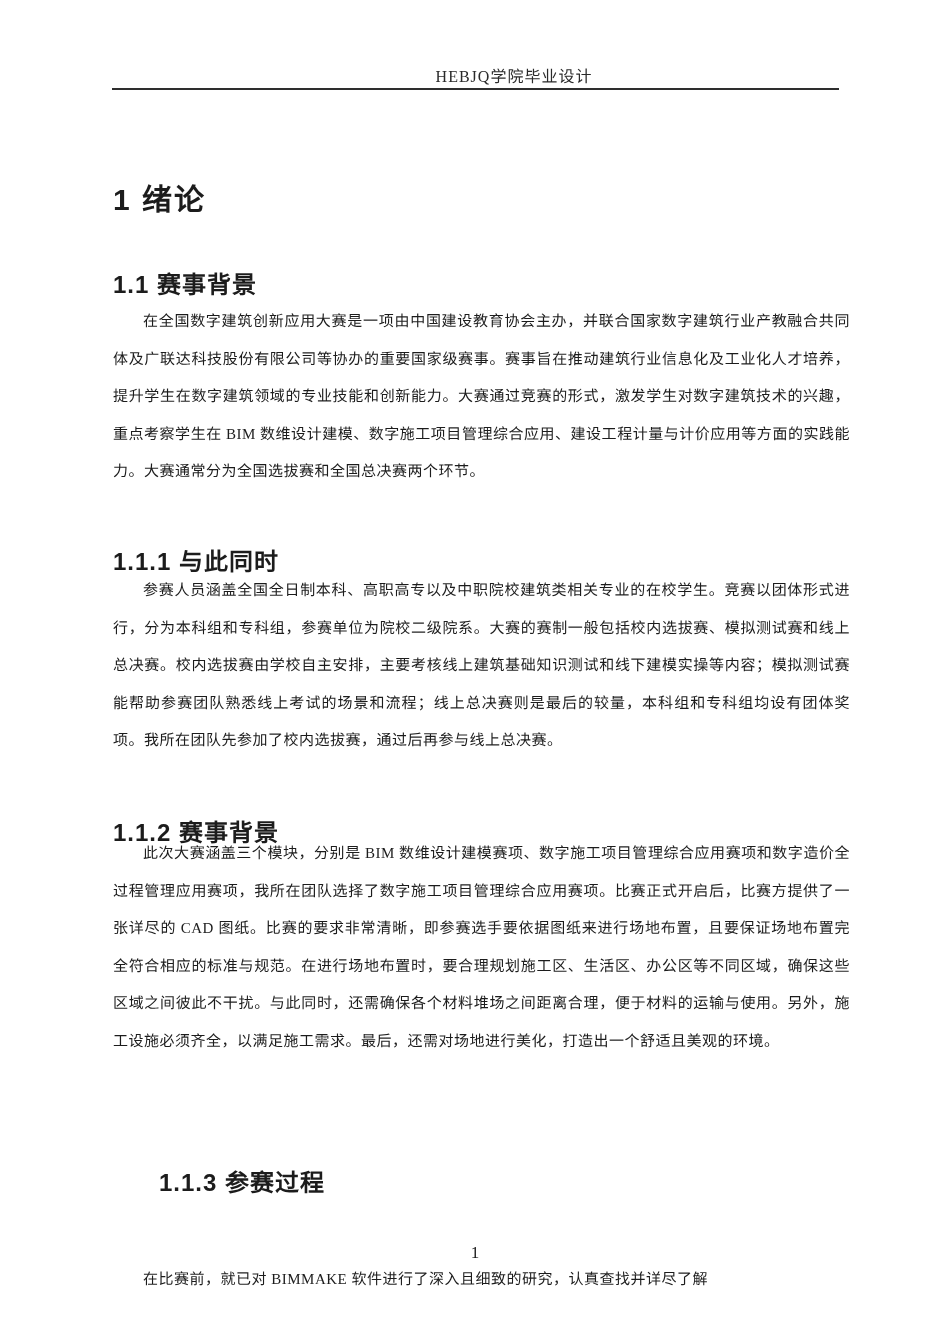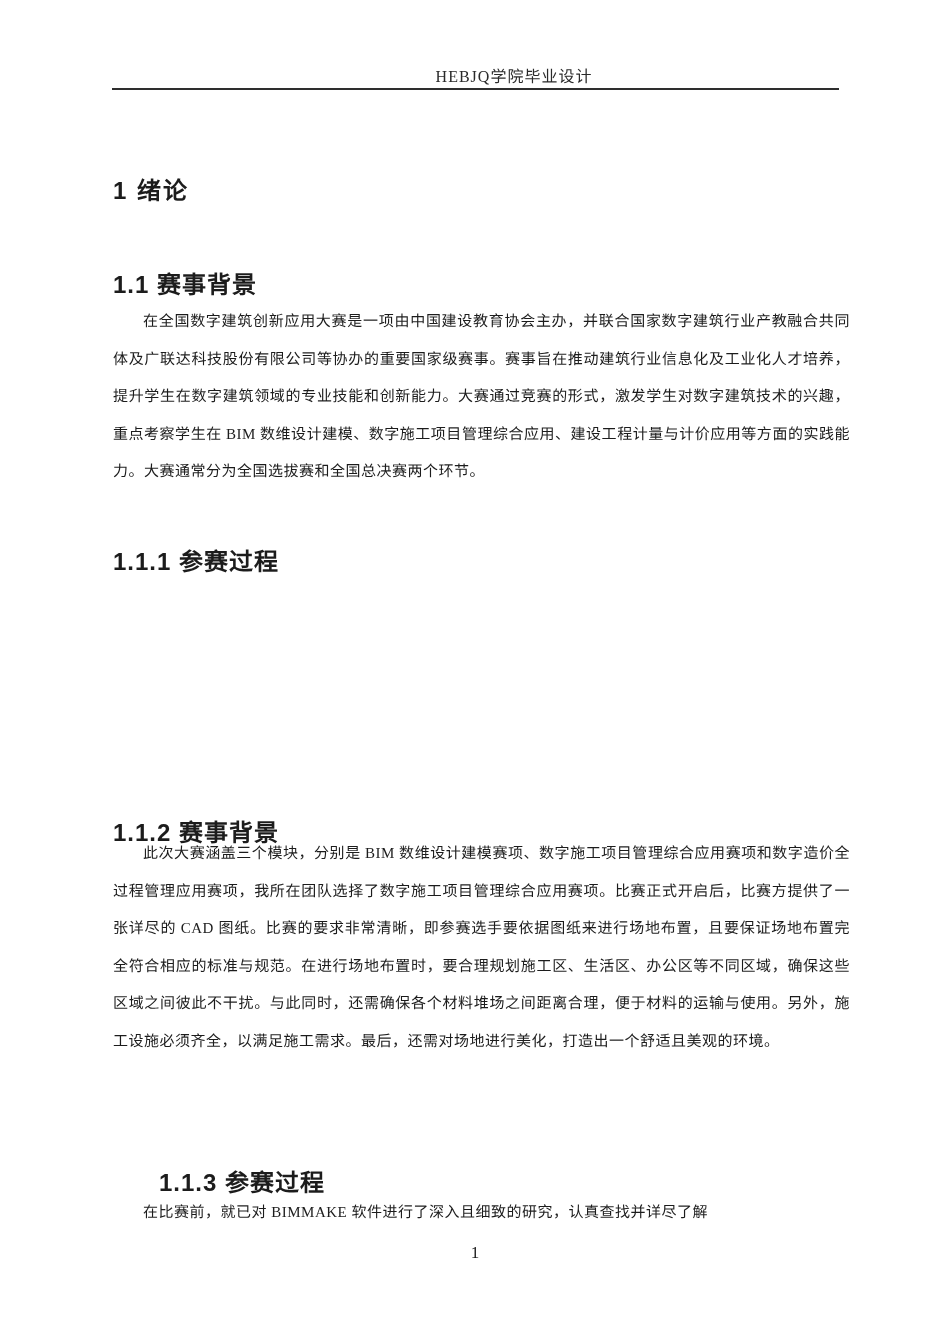--- a/index.html
+++ b/index.html
@@ -34,21 +34,21 @@
     left: 112px;
     width: 727px;
     height: 0;
     border-top: 2px solid #2e2e2e;
   }
   .chapter-title {
     position: absolute;
     top: 155px;
     left: 113px;
     font-family: "Liberation Sans", "DejaVu Sans", sans-serif;
-    font-size: 24px;
+    font-size: 30px;
     font-weight: bold;
     letter-spacing: 2px;
   }
   .section-heading {
     position: absolute;
     left: 113px;
     font-family: "Liberation Sans", "DejaVu Sans", sans-serif;
     font-size: 24px;
     font-weight: bold;
     letter-spacing: 1px;
@@ -64,21 +64,21 @@
     text-indent: 2em;
     letter-spacing: 0.5px;
   }
   .heading-1-1   { top: 245px; text-align: right; }
   .para-1-1      { top: 288px; }
   .heading-1-1-1 { top: 522px; }
   .para-1-1-1    { top: 557px; }
   .heading-1-1-2 { top: 793px; }
   .para-1-1-2    { top: 829px; margin-top: 6px; }
   .heading-1-1-3 { top: 1143px; margin-left: 46px; }
-  .para-1-1-3    { top: 1179px; }
+  .para-1-1-3    { top: 1246px; }
   .page-number {
     position: absolute;
     top: 1243px;
     left: 0;
     width: 100%;
     text-align: center;
     font-size: 17px;
   }
 </style>
 </head>
@@ -88,21 +88,22 @@
 
   <div class="header-title">HEBJQ学院毕业设计</div>
 
   <div class="header-rule"></div>
 
   <h1 class="chapter-title">1  绪论</h1>
 
   <h2 class="section-heading heading-1-1">1.1  赛事背景</h2>
   <p class="body-paragraph para-1-1">在全国数字建筑创新应用大赛是一项由中国建设教育协会主办，并联合国家数字建筑行业产教融合共同体及广联达科技股份有限公司等协办的重要国家级赛事。赛事旨在推动建筑行业信息化及工业化人才培养，提升学生在数字建筑领域的专业技能和创新能力。大赛通过竞赛的形式，激发学生对数字建筑技术的兴趣，重点考察学生在 BIM 数维设计建模、数字施工项目管理综合应用、建设工程计量与计价应用等方面的实践能力。大赛通常分为全国选拔赛和全国总决赛两个环节。</p>
 
-  <h2 class="section-heading heading-1-1-1">1.1.1 参赛过程</h2>
+  <h2 class="section-heading heading-1-1-1">1.1.1 与此同时</h2>
+  <p class="body-paragraph para-1-1-1">参赛人员涵盖全国全日制本科、高职高专以及中职院校建筑类相关专业的在校学生。竞赛以团体形式进行，分为本科组和专科组，参赛单位为院校二级院系。大赛的赛制一般包括校内选拔赛、模拟测试赛和线上总决赛。校内选拔赛由学校自主安排，主要考核线上建筑基础知识测试和线下建模实操等内容；模拟测试赛能帮助参赛团队熟悉线上考试的场景和流程；线上总决赛则是最后的较量，本科组和专科组均设有团体奖项。我所在团队先参加了校内选拔赛，通过后再参与线上总决赛。</p>
 
   <h2 class="section-heading heading-1-1-2">1.1.2 赛事背景</h2>
   <p class="body-paragraph para-1-1-2">此次大赛涵盖三个模块，分别是 BIM 数维设计建模赛项、数字施工项目管理综合应用赛项和数字造价全过程管理应用赛项，我所在团队选择了数字施工项目管理综合应用赛项。比赛正式开启后，比赛方提供了一张详尽的 CAD 图纸。比赛的要求非常清晰，即参赛选手要依据图纸来进行场地布置，且要保证场地布置完全符合相应的标准与规范。在进行场地布置时，要合理规划施工区、生活区、办公区等不同区域，确保这些区域之间彼此不干扰。与此同时，还需确保各个材料堆场之间距离合理，便于材料的运输与使用。另外，施工设施必须齐全，以满足施工需求。最后，还需对场地进行美化，打造出一个舒适且美观的环境。</p>
 
   <h2 class="section-heading heading-1-1-3">1.1.3 参赛过程</h2>
   <p class="body-paragraph para-1-1-3">在比赛前，就已对 BIMMAKE 软件进行了深入且细致的研究，认真查找并详尽了解</p>
 
   <div class="page-number">1</div>
 
 </div>

